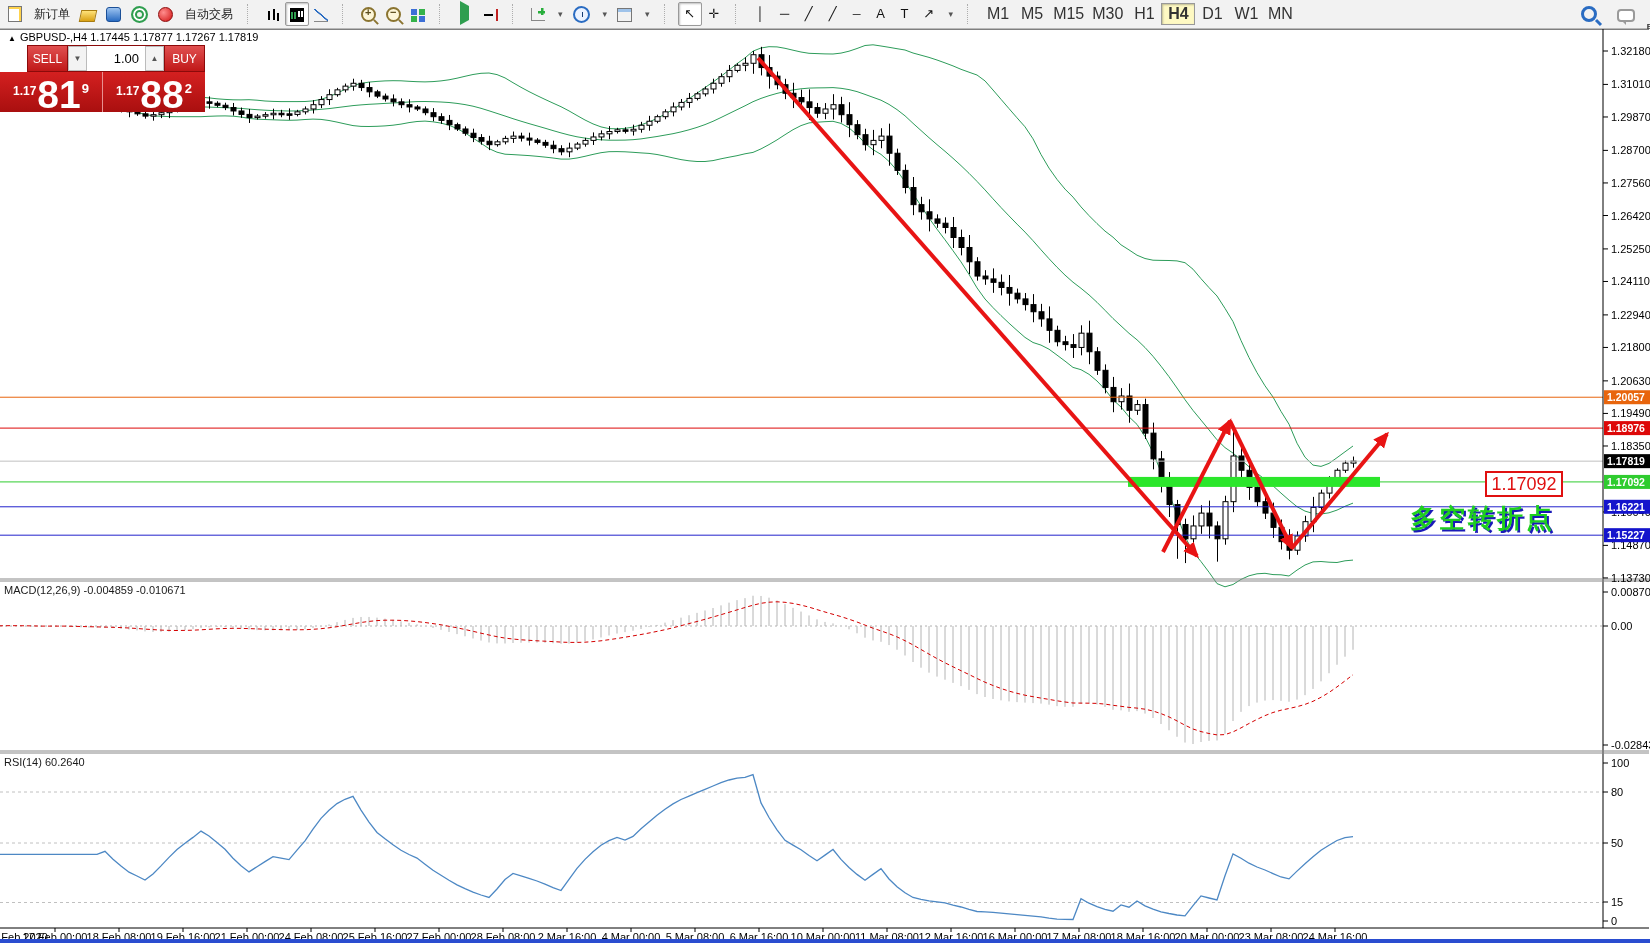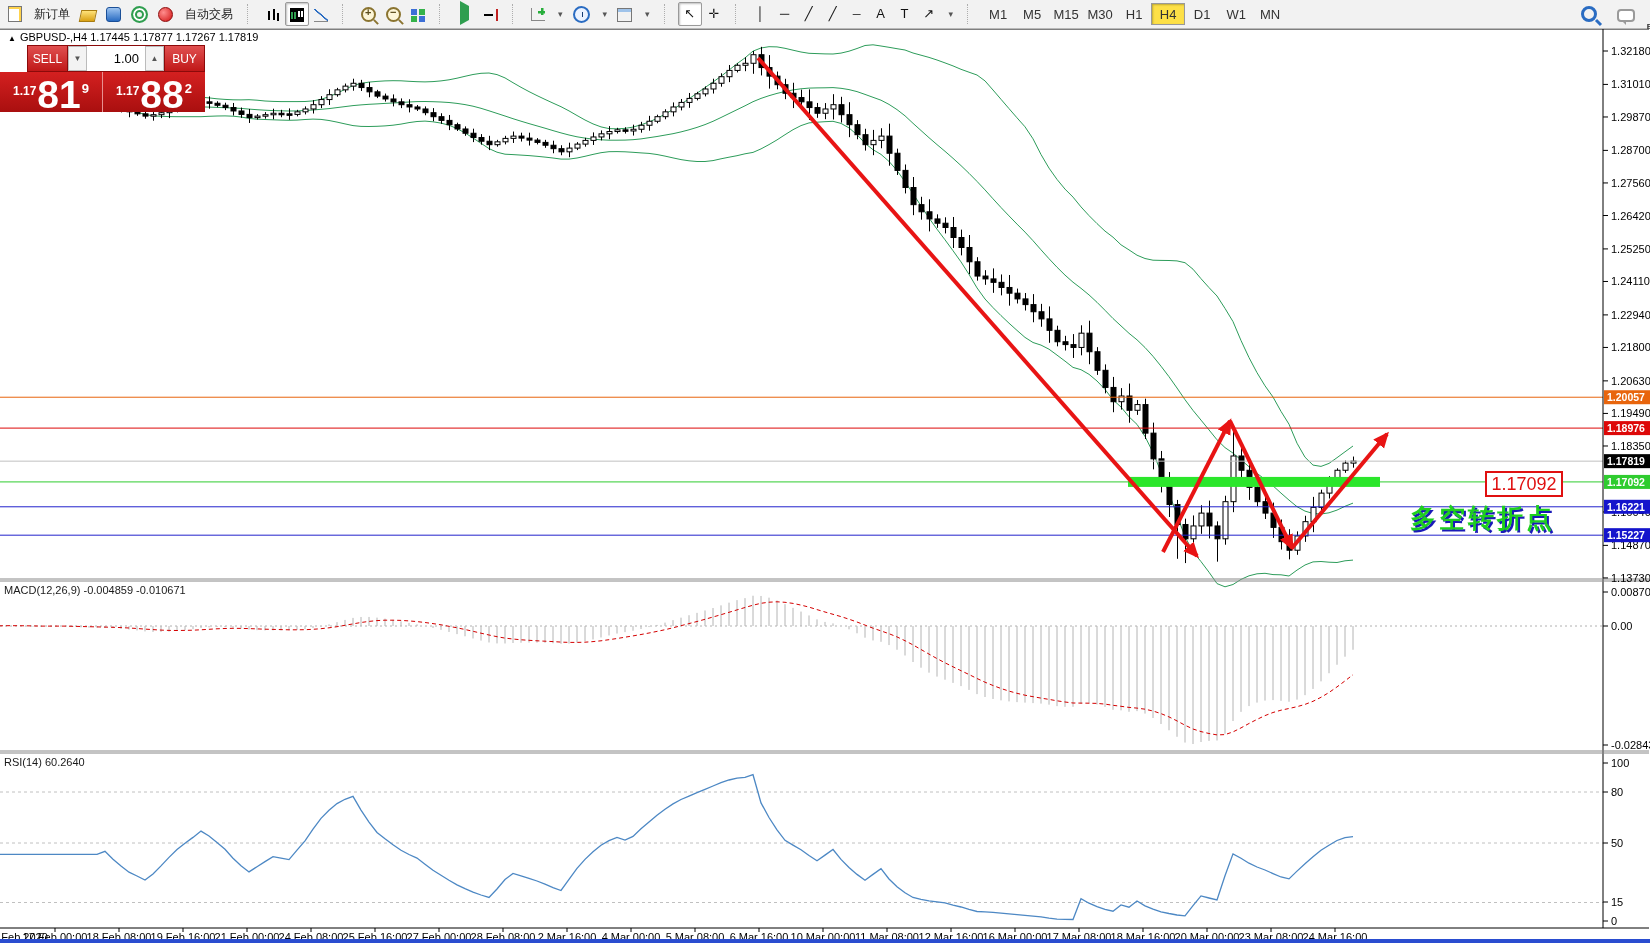--- a/index.html
+++ b/index.html
@@ -49,22 +49,22 @@
     linear-gradient(#27ae3b,#27ae3b) 7px 3px/7px 2.5px no-repeat,
     linear-gradient(#27ae3b,#27ae3b) 9.5px 0.5px/2.5px 7px no-repeat;}
   .i-clock{width:13px;height:13px;margin-top:1px;border-radius:50%;border:2px solid #2a6cc2;background:#eaf2ff;}
   .i-clock:after{content:"";position:absolute;left:7px;top:4px;width:1.5px;height:5px;background:#163c74;}
   .i-tpl{width:13px;height:12px;margin-top:2px;border:1px solid #777;background:
     linear-gradient(#9fc3ea,#9fc3ea) 0 0/13px 3px no-repeat;}
   .glyph{font-size:13px;line-height:16px;text-align:center;width:14px;color:#111;}
   .glyph.small{font-size:11px;}
   .sub{position:absolute;right:-2px;bottom:-3px;font-size:8px;color:#333;}
   .tf-btn{height:20px;min-width:26px;padding:0 3px;display:flex;align-items:center;justify-content:center;
-    font-size:13px;color:#333;border:1px solid transparent;}
-  .tf-btn.active{background:#fde047;border:1px solid #999;box-shadow:inset 1px 1px 2px rgba(0,0,0,.25);}
+    font-size:16px;color:#333;border:1px solid transparent;}
+  .tf-btn.active{background:#fef9c3;border:1px solid #999;box-shadow:inset 1px 1px 2px rgba(0,0,0,.25);font-weight:bold;}
   .tb-right{margin-left:auto;display:flex;align-items:center;padding-right:10px;gap:10px;}
   .i-search{width:10px;height:10px;border:3px solid #2a6cc2;border-radius:50%;}
   .i-search:after{content:"";position:absolute;width:7px;height:3px;background:#2a6cc2;transform:rotate(45deg);left:11px;top:12px;}
   .i-chat{width:14px;height:9px;margin-top:3px;border:2px solid #9a9a9a;border-radius:4px;background:#fff;}
   .i-chat:after{content:"";position:absolute;left:2px;top:9px;border-left:5px solid transparent;border-top:5px solid #9a9a9a;}
   
   .chart-header{position:absolute;left:8px;top:31px;font-size:11px;color:#000;z-index:30;}
   .chart-header .tri{font-size:8px;margin-right:4px;}
   
   .quote-panel{position:absolute;left:0;top:45px;width:205px;z-index:35;font-family:"Liberation Sans",sans-serif;}

